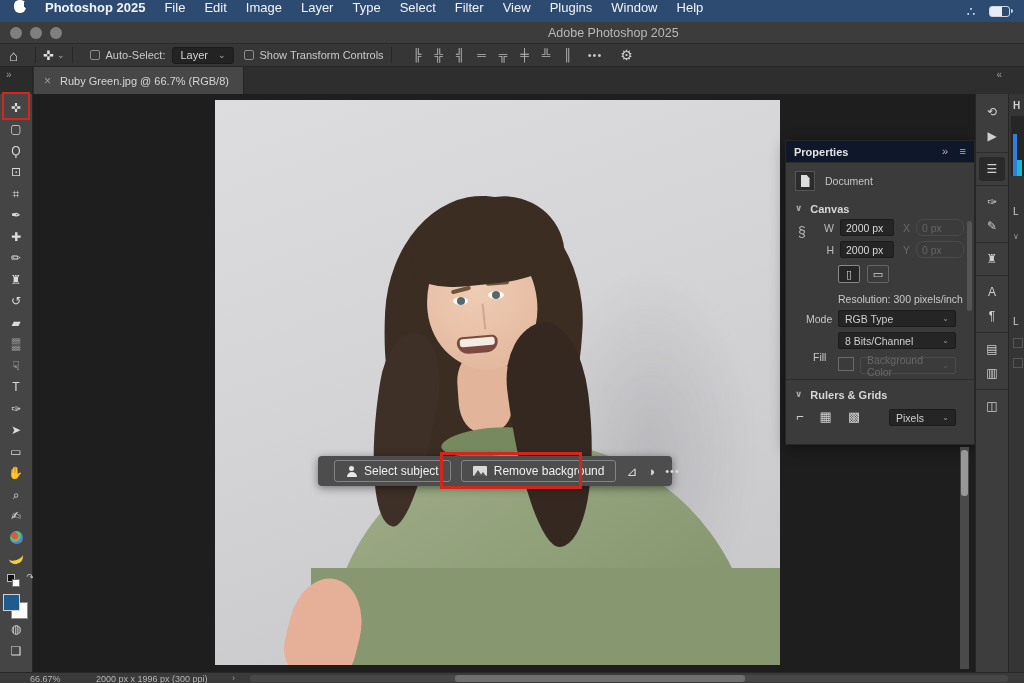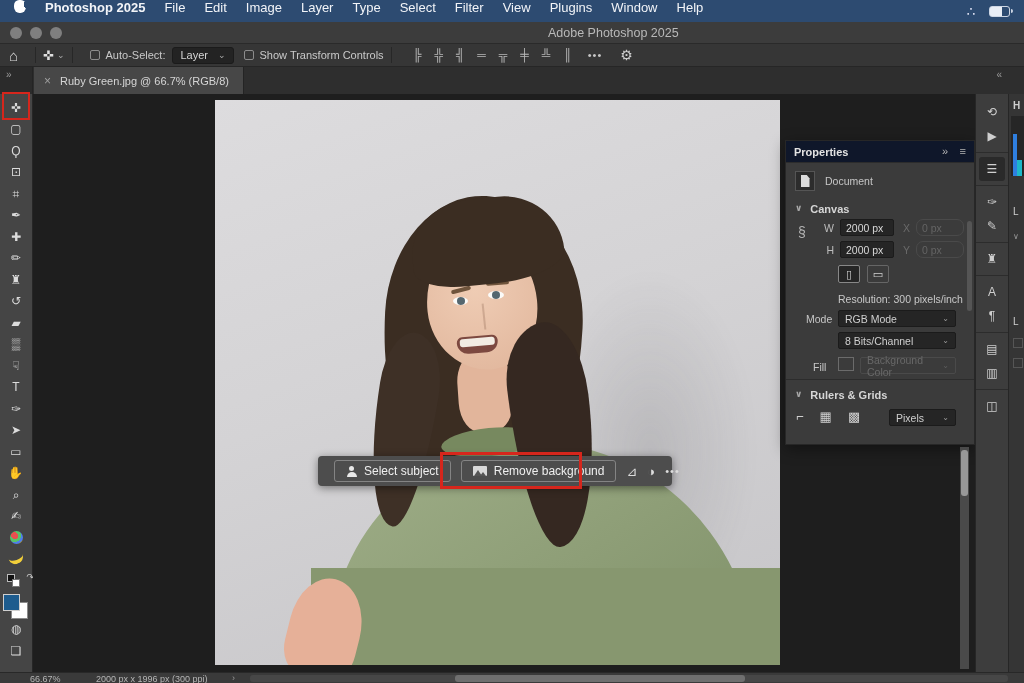--- a/index.html
+++ b/index.html
@@ -366,28 +366,28 @@
       <span class="dim-label disabled">Y</span>
       <span class="ps-input disabled" style="width:48px;">0 px</span>
     </div>
     <div class="orient-row">
       <span class="orient-btn active">▯</span>
       <span class="orient-btn">▭</span>
     </div>
     <span class="res-text">Resolution: 300 pixels/inch</span>
     <span style="position:absolute; left:20px; top:172px;">Mode</span>
     <span class="ps-select" style="position:absolute; left:52px; top:169px; width:118px;">
-      <span>RGB Mode</span>
+      <span>RGB Type</span>
       <span class="sel-chev">⌄</span>
     </span>
     <span class="ps-select" style="position:absolute; left:52px; top:191px; width:118px;">
       <span>8 Bits/Channel</span>
       <span class="sel-chev">⌄</span>
     </span>
-    <span style="position:absolute; left:27px; top:220px;">Fill</span>
+    <span style="position:absolute; left:27px; top:210px;">Fill</span>
     <span class="fill-swatch"></span>
     <span class="ps-select disabled" style="position:absolute; left:74px; top:216px; width:96px;">
       <span>Background Color</span>
       <span class="sel-chev">⌄</span>
     </span>
     <div class="props-div"></div>
     <div class="section-head" style="left:9px; top:248px;">
       <span class="sec-chev">∨</span>
       <span>Rulers &amp; Grids</span>
     </div>

